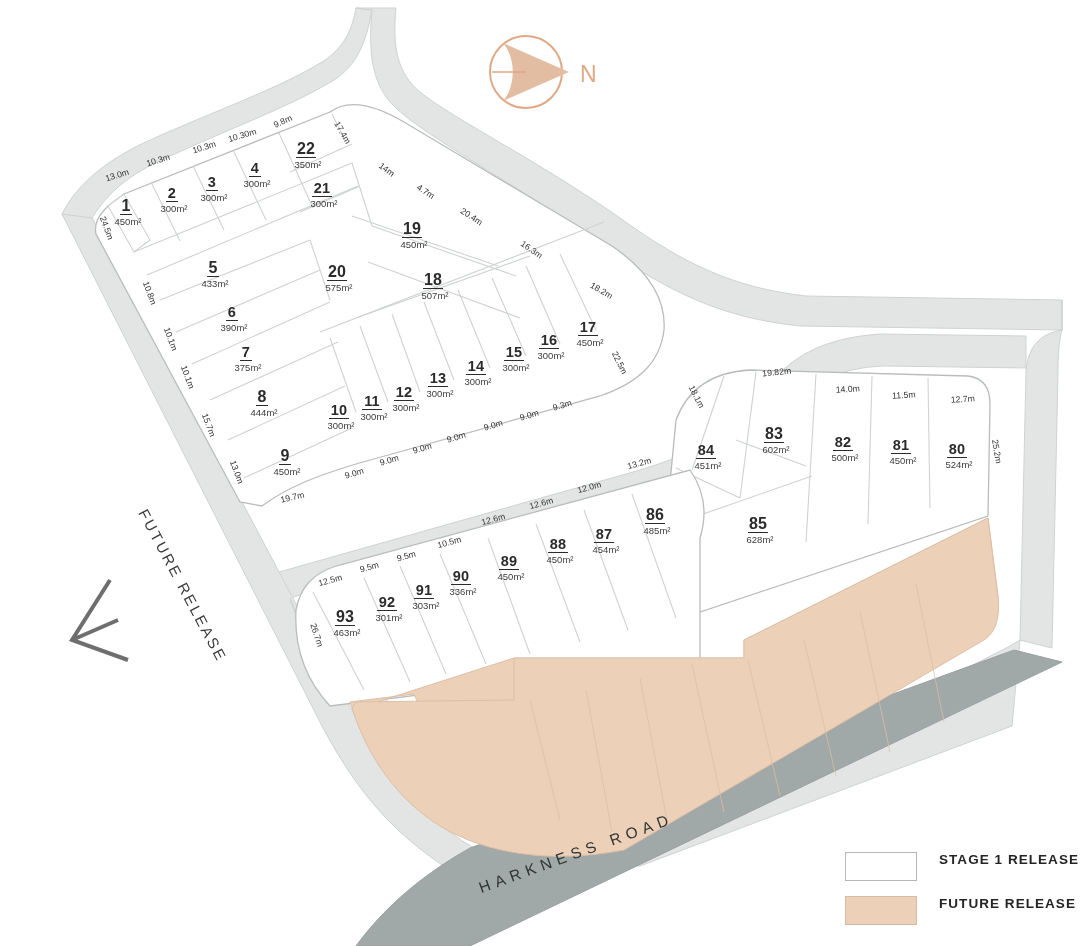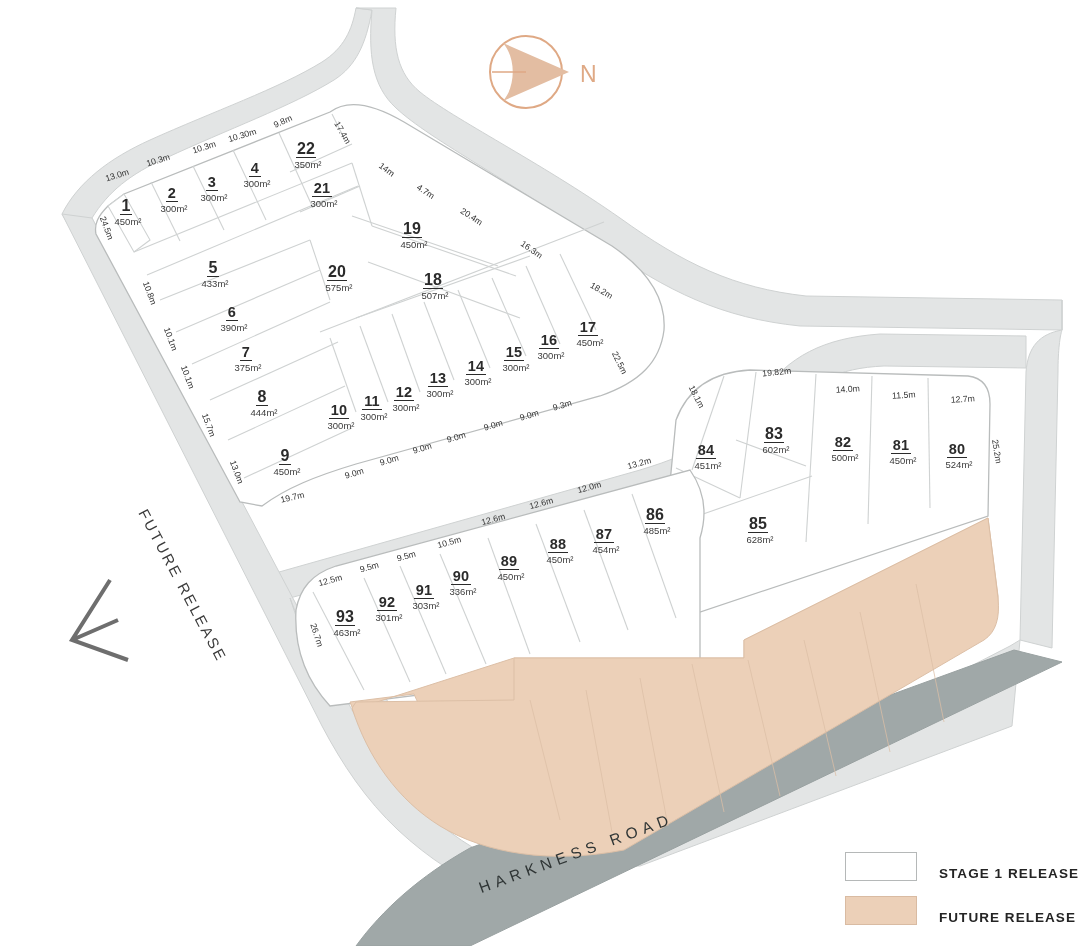--- a/index.html
+++ b/index.html
@@ -21,21 +21,21 @@
   .road-name{font-size:15.5px;fill:#2f3535;letter-spacing:5.5px;
              text-anchor:middle;font-weight:400;}
   .future-label{font-size:15px;fill:#3a3a3a;letter-spacing:2.6px;
                 text-anchor:middle;font-weight:400;}
   .compass-ring{fill:none;stroke:#dfa985;stroke-width:2;}
   .compass-arrow{fill:#e3bda2;}
   .compass-line{stroke:#dfa985;stroke-width:1.6;}
   .compass-n{font-size:23px;fill:#dfa985;font-weight:400;}
   .arrow-stroke{stroke:#6e6e6e;stroke-width:4;fill:none;stroke-linecap:butt;}
   #legend{position:absolute;left:845px;top:852px;}
-  .legend-row{display:flex;align-items:flex-end;margin-bottom:15px;}
+  .legend-row{display:flex;align-items:flex-start;margin-bottom:15px;}
   .legend-swatch{width:72px;height:29px;border:1.4px solid #b5b8b8;
                  box-sizing:border-box;}
   .legend-swatch.stage1{background:#ffffff;}
   .legend-swatch.future{background:#ecd0b8;border-color:#d9bba2;}
   .legend-label{margin-left:22px;font-size:13.5px;font-weight:700;
                 color:#242424;letter-spacing:1.05px;white-space:nowrap;}
 </style>
 </head>
 <body>
 

